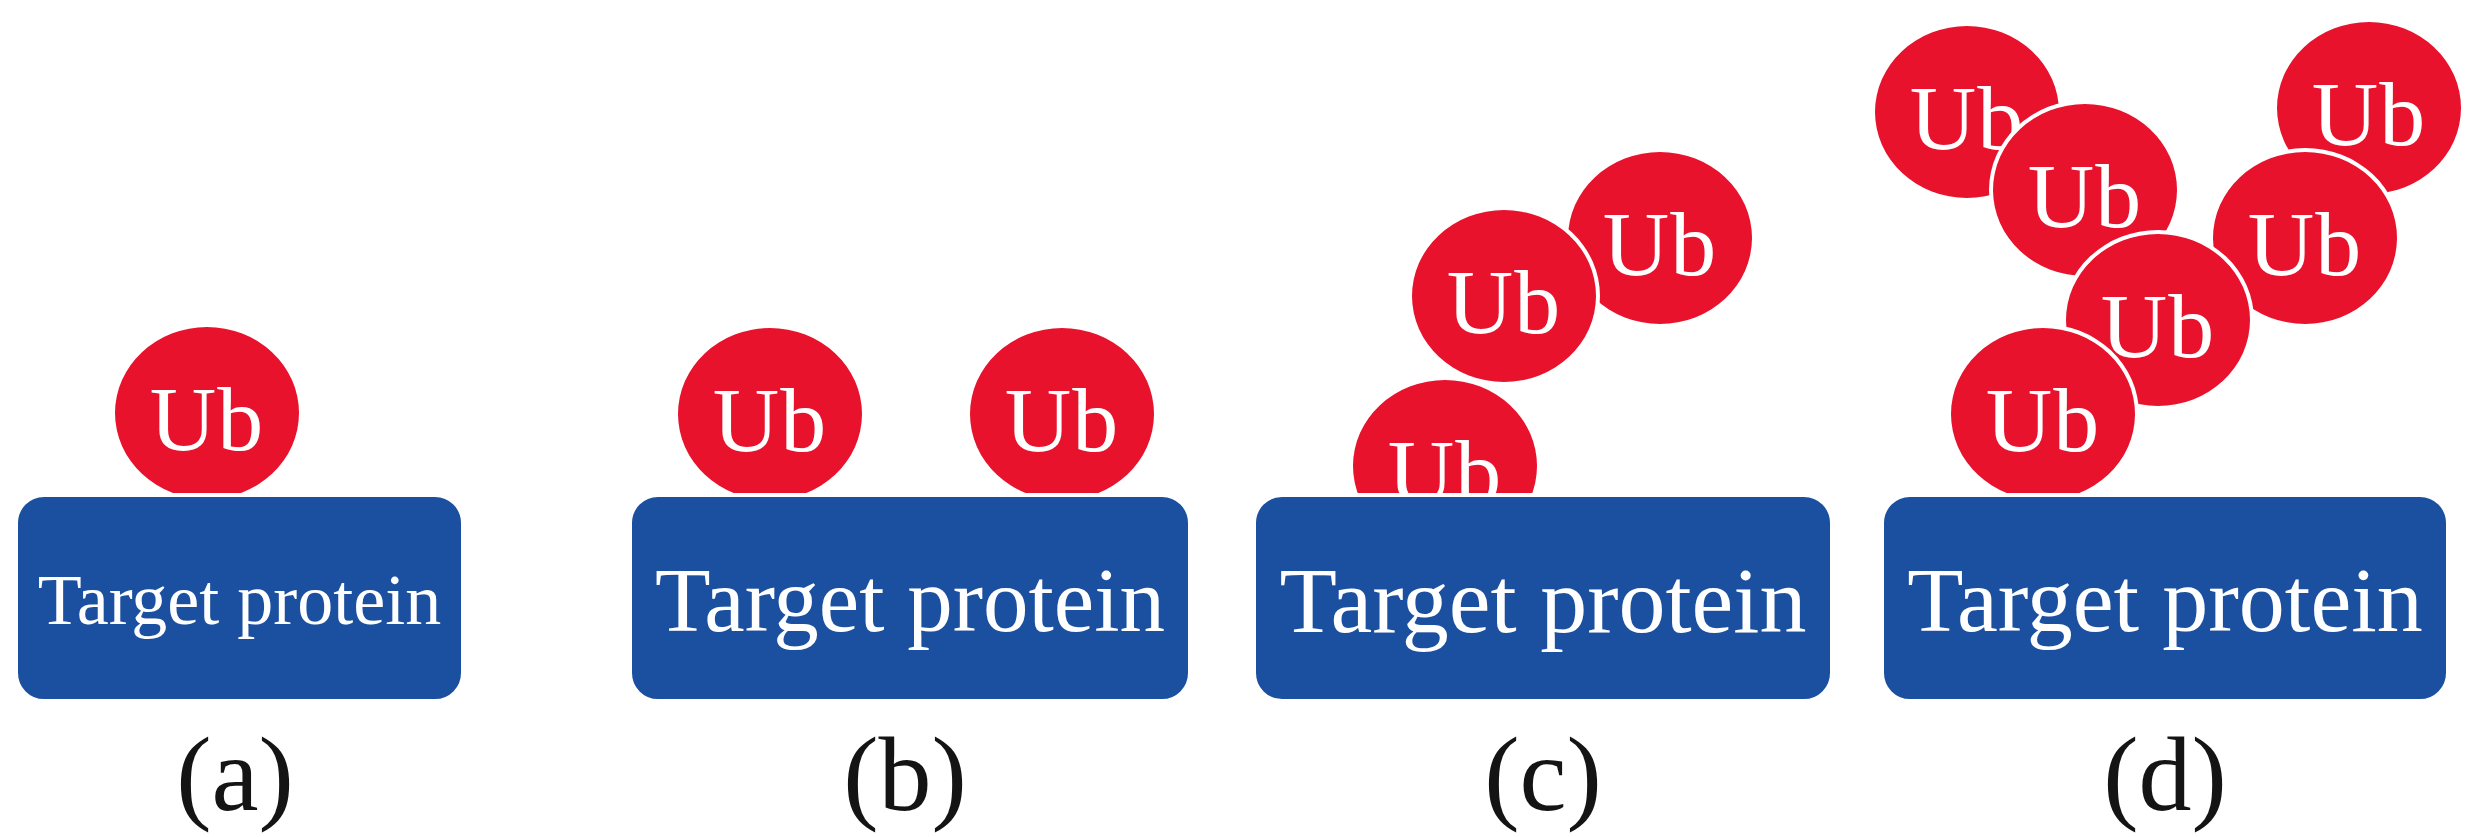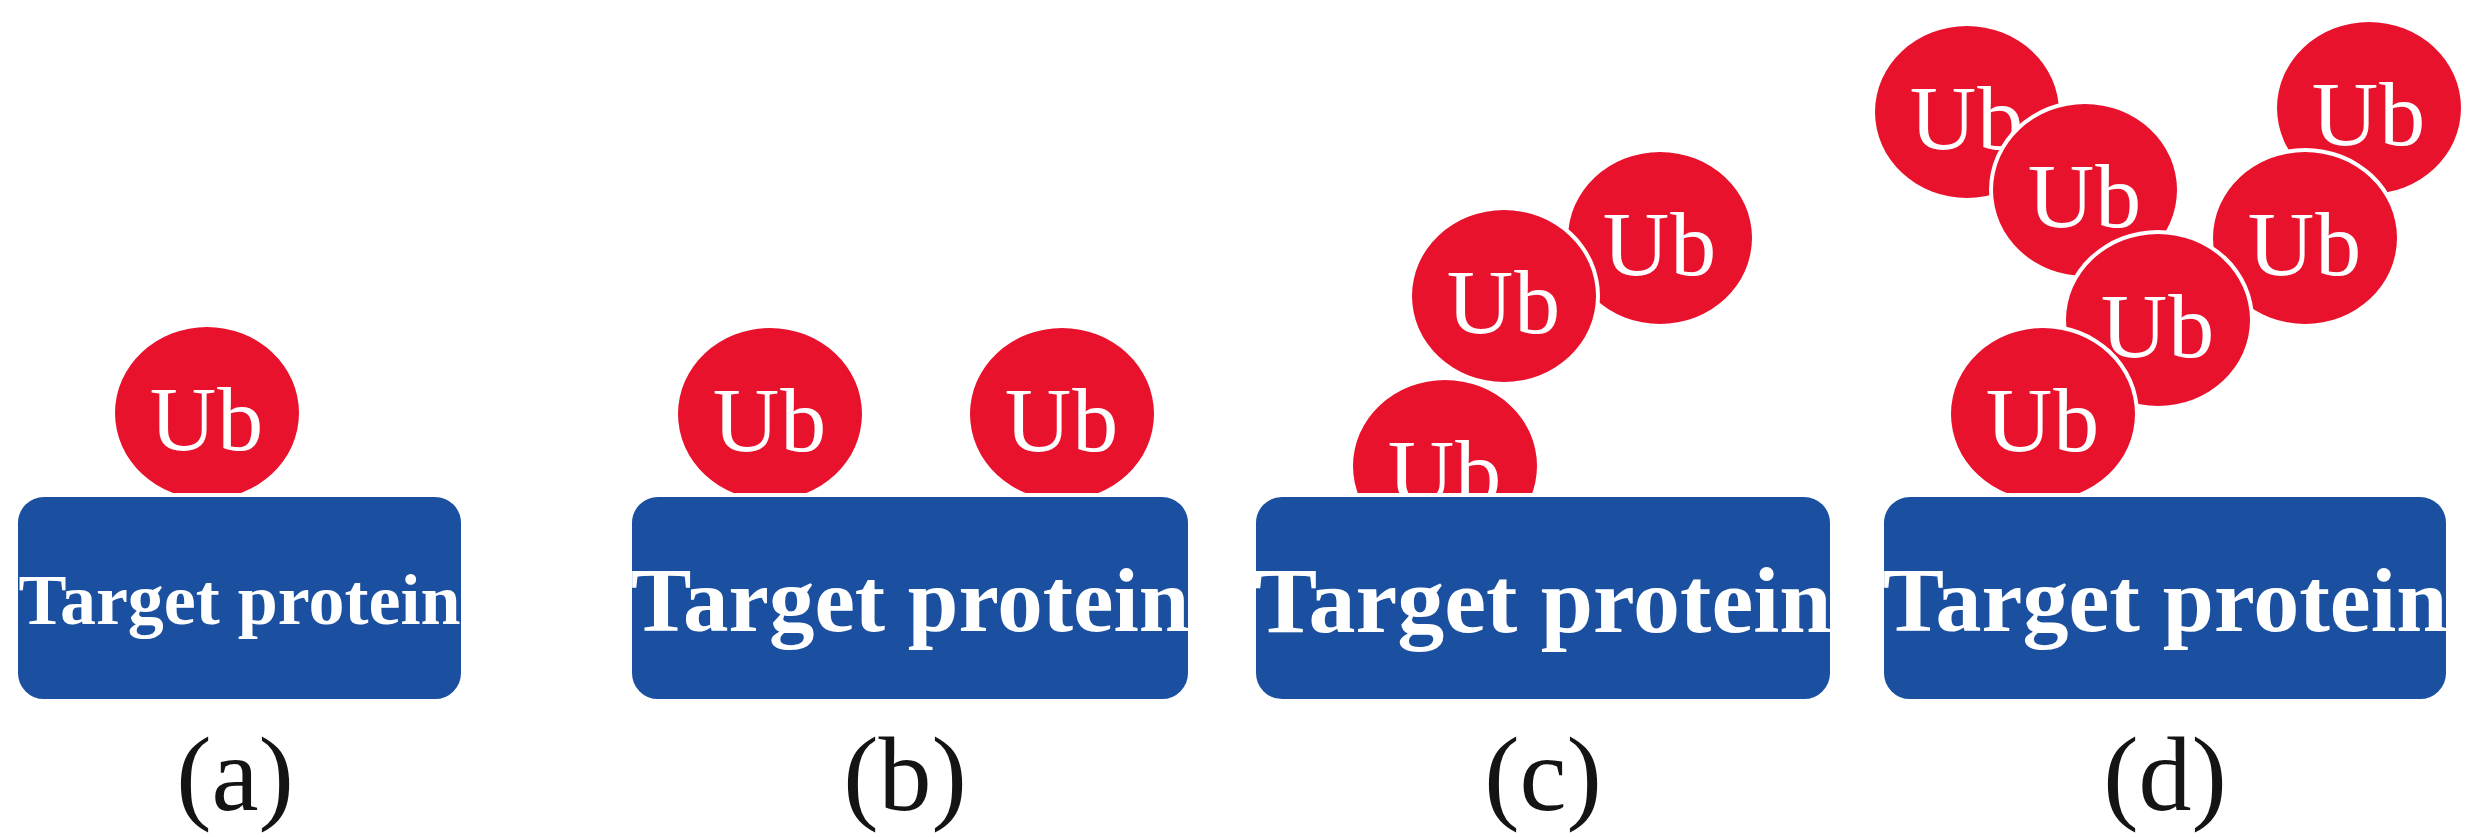--- a/index.html
+++ b/index.html
@@ -40,21 +40,20 @@
     align-items: center;
     justify-content: center;
     box-sizing: content-box;
     z-index: 50;
   }
   .protein-text {
     line-height: 1;
     white-space: nowrap;
     transform: translateY(2px);
     user-select: none;
-    font-weight: bold;
   }
   .panel-label {
     position: absolute;
     transform: translateX(-50%);
     font-size: 106px;
     line-height: 1;
     z-index: 60;
     user-select: none;
   }
 </style>

